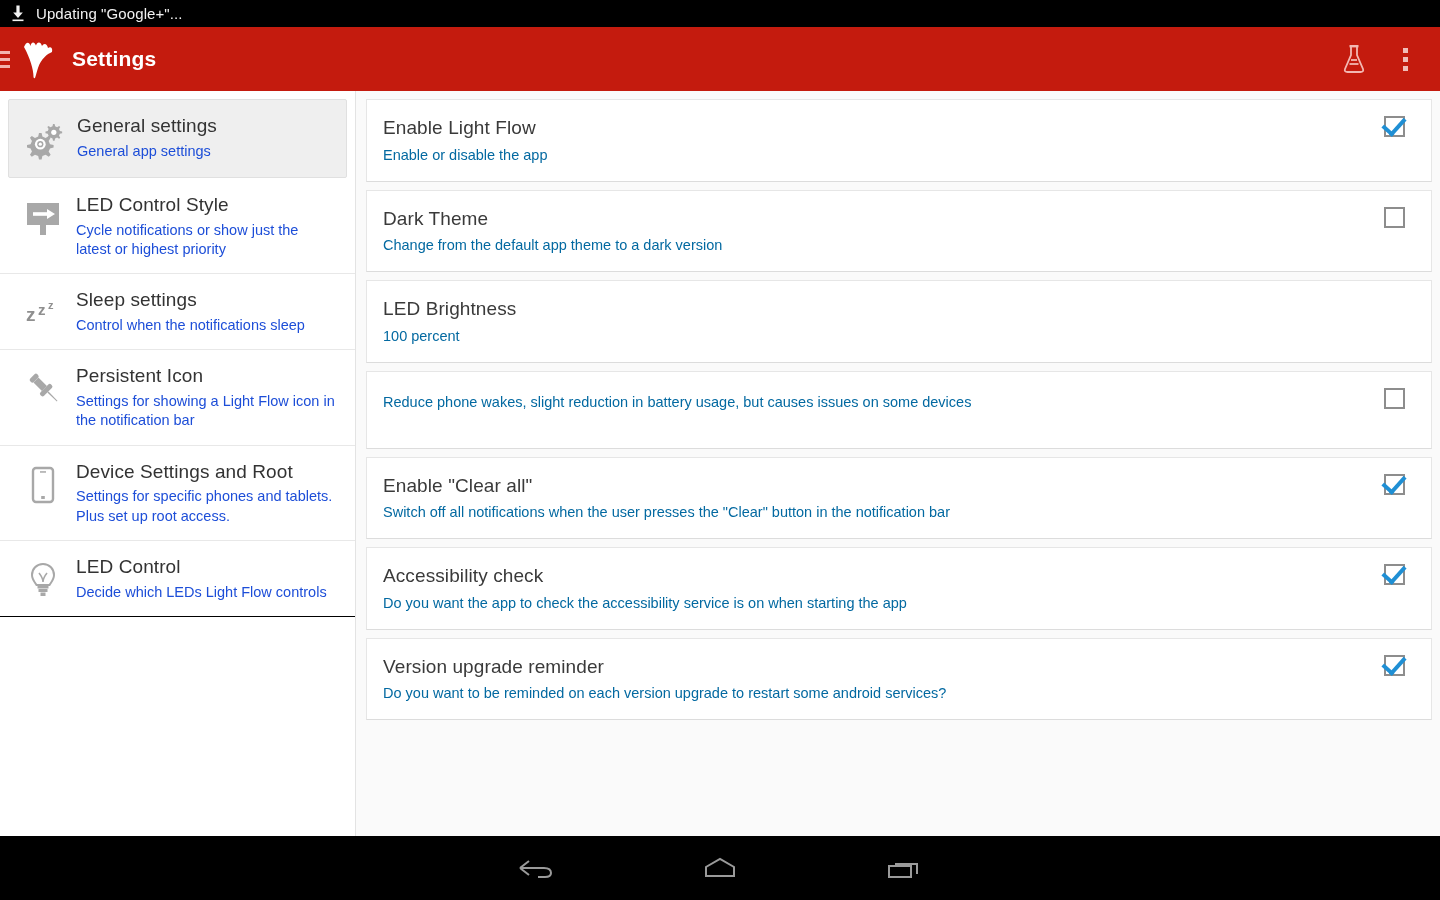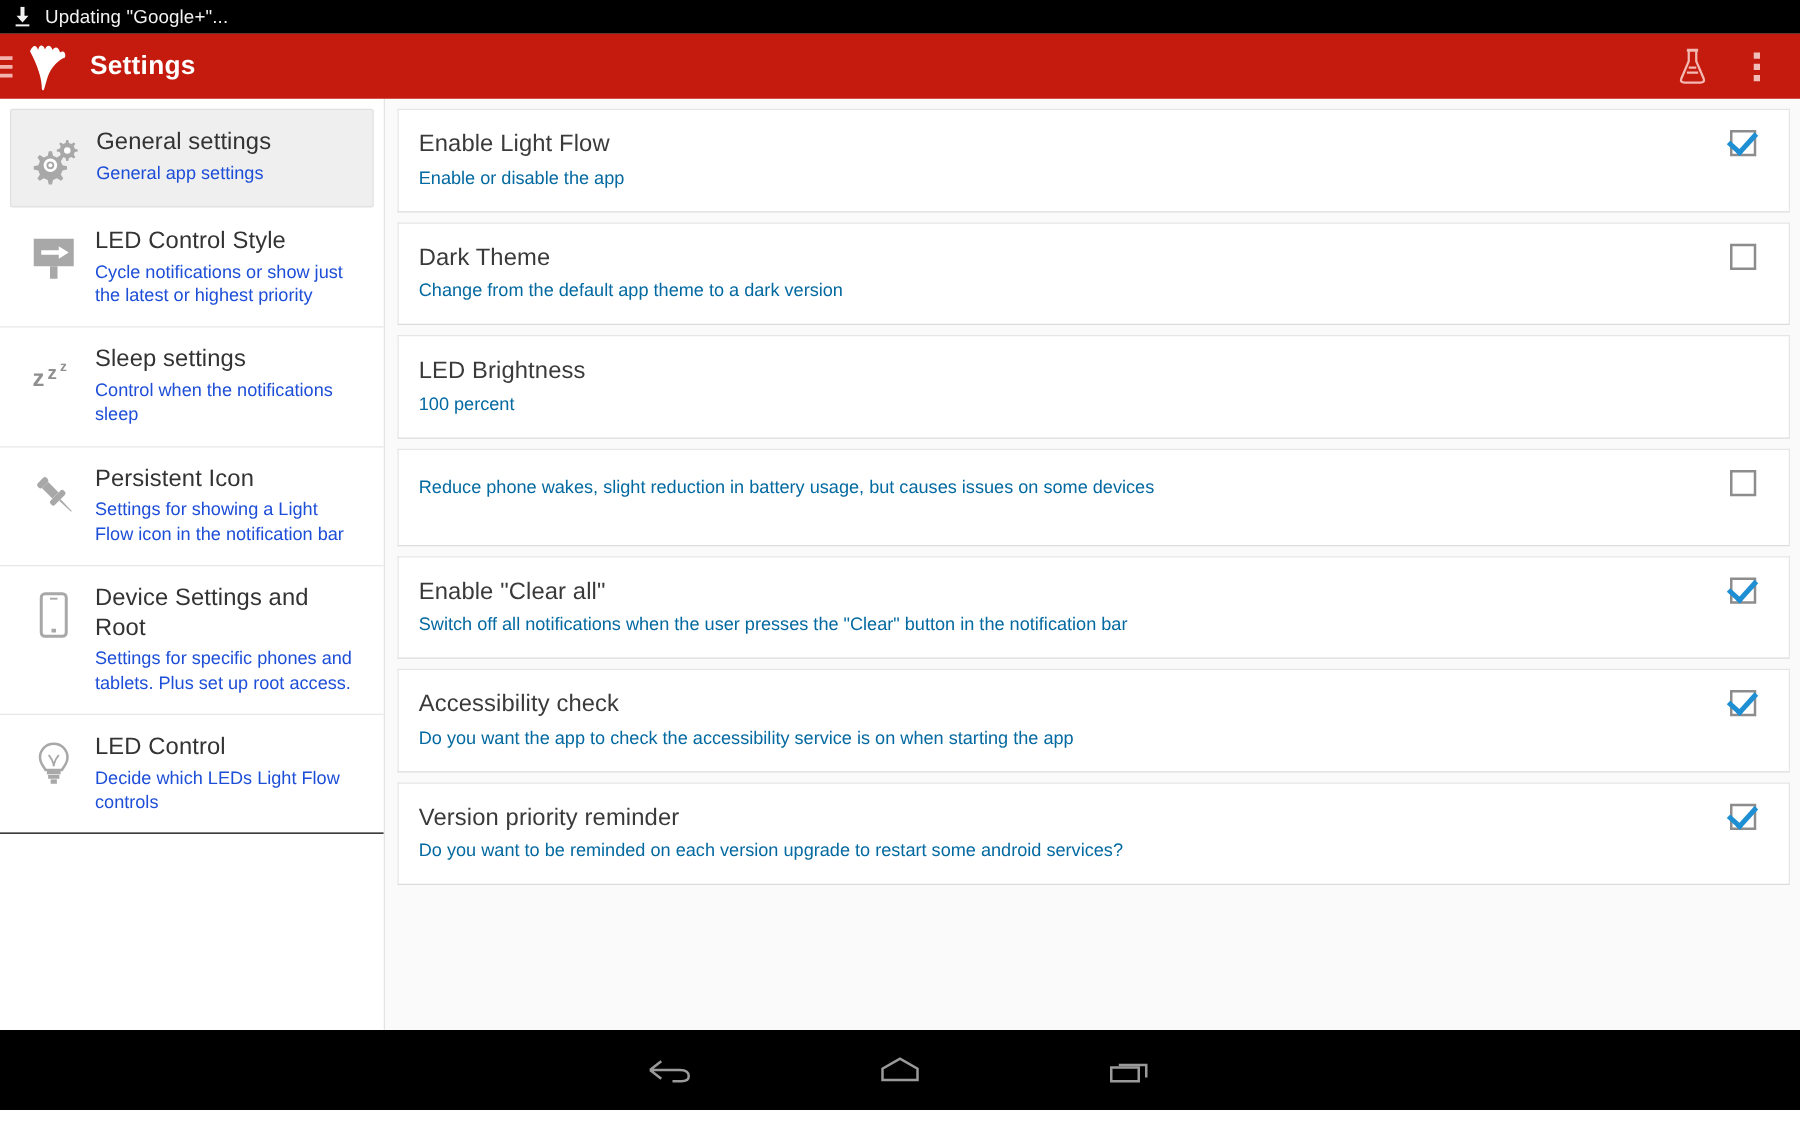--- a/index.html
+++ b/index.html
@@ -14,21 +14,21 @@
   
   .status-bar{
     height:27px; background:#000; display:flex; align-items:center;
     padding-left:10px; gap:10px;
   }
   .status-bar .dl-icon{ width:16px; height:17px; display:block; }
   .status-text{ color:#f2f2f2; font-size:15px; letter-spacing:.1px; }
 
   
   .app-bar{
-    height:52px; background:#C41B0E; display:flex; align-items:center;
+    height:64px; background:#C41B0E; display:flex; align-items:center;
     position:relative;
   }
   .hamburger{
     width:14px; margin-left:-4px; display:flex; flex-direction:column;
     gap:4px; flex:0 0 auto; cursor:pointer;
   }
   .hamburger span{ display:block; height:3px; background:#f3b3ad; border-radius:0; }
   .logo{ width:44px; height:44px; margin-left:6px; flex:0 0 auto; }
   .app-title{
     color:#fff; font-size:21px; font-weight:bold; margin-left:12px;
@@ -45,21 +45,21 @@
   }
   .overflow i{ width:5px; height:5px; background:#f0bdb8; display:block; }
 
   
   .content{
     display:flex; height:745px; background:#fafafa;
   }
 
   
   .sidebar{
-    width:308px; background:#fff; flex:0 0 auto;
+    width:356px; background:#fff; flex:0 0 auto;
     border-right:1px solid #e3e3e3;
     padding-top:8px; overflow:hidden;
   }
   .nav-item{
     display:flex; padding:14px 14px 14px 10px; gap:0;
     border-bottom:1px solid #e8e8e8; cursor:pointer; position:relative;
   }
   .nav-item:last-child{ border-bottom:1px solid #000000; }
   .nav-item.selected{
     background:#efefef; border:1px solid #e0e0e0; border-radius:2px;
@@ -312,21 +312,21 @@
     <div class="pref-card">
       <span class="pref-text">
         <span class="pref-title" style="display:block">Accessibility check</span>
         <span class="pref-sub" style="display:block">Do you want the app to check the accessibility service is on when starting the app</span>
       </span>
       <span class="cb checked"></span>
     </div>
 
     <div class="pref-card">
       <span class="pref-text">
-        <span class="pref-title" style="display:block">Version priority reminder</span>
+        <span class="pref-title" style="display:block">Version upgrade reminder</span>
         <span class="pref-sub" style="display:block">Do you want to be reminded on each version upgrade to restart some android services?</span>
       </span>
       <span class="cb checked"></span>
     </div>
 
   </div>
 </div>
 
 <div class="nav-bar">
   <span>

